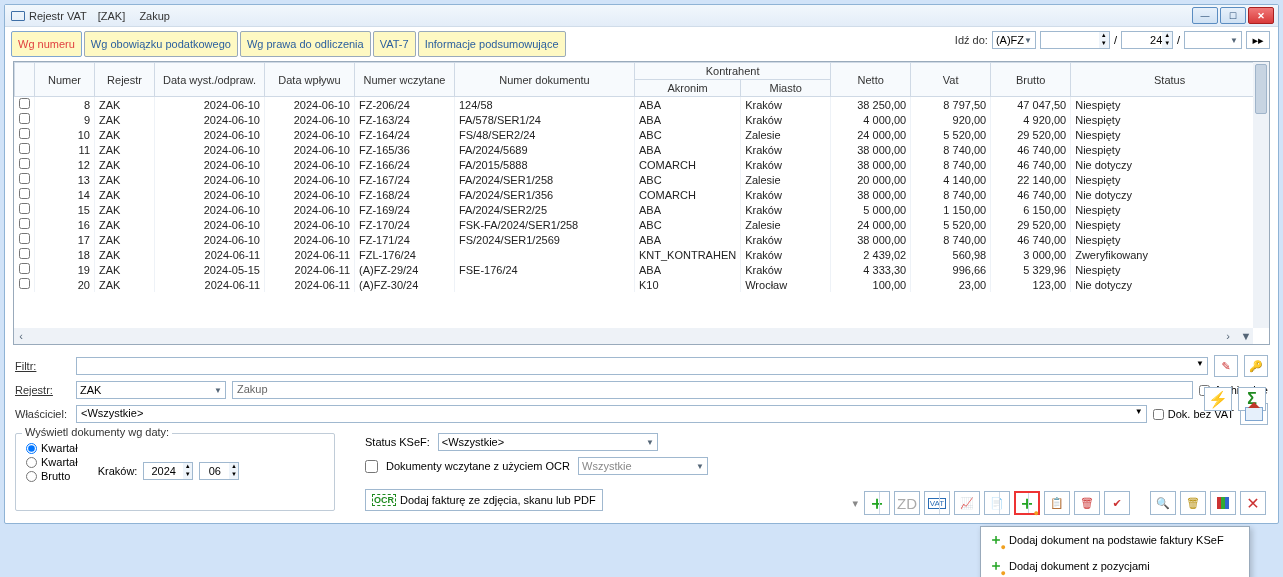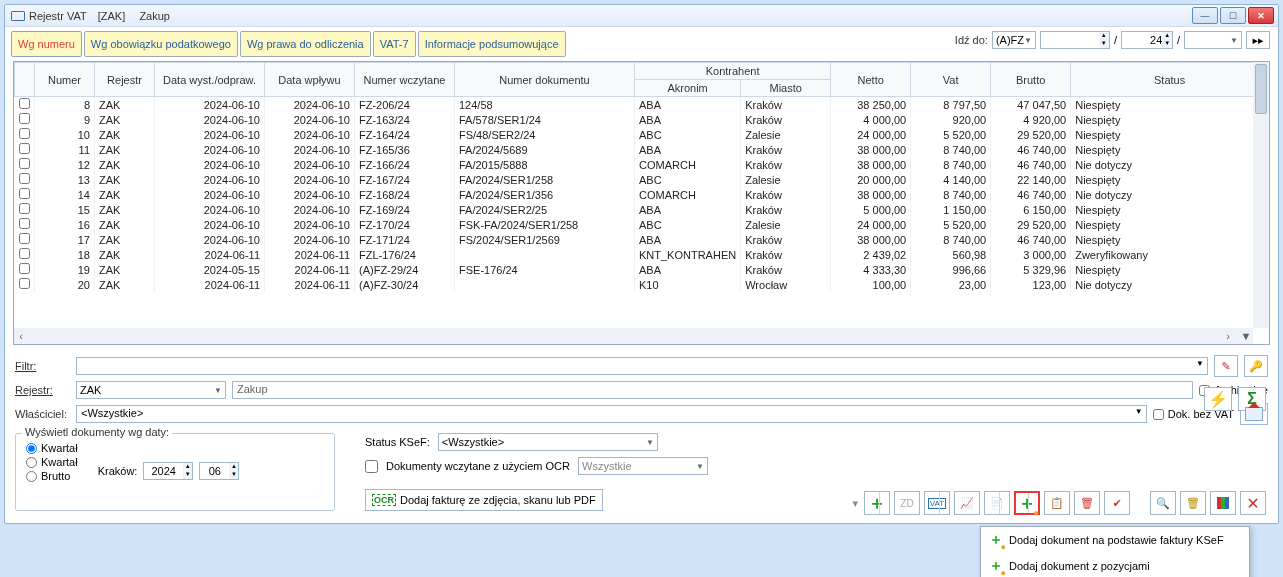--- a/index.html
+++ b/index.html
@@ -472,21 +472,21 @@
       </div>
     </div>
   </div>
 
   <div class="toolbar-bottom">
     <span style="color:#888;margin-right:2px">▾</span>
     <div class="tb dd">
         <span class="plus">＋</span>
       </div>
     <div class="tb">
-        <span style="color:#aaa;font-size:10px">ZD</span>
+        <span style="color:#aaa;font-size:15px">ZD</span>
       </div>
     <div class="tb dd">
         <span class="vat-ico">VAT</span>
       </div>
     <div class="tb">
         <span style="color:#c33">📈</span>
       </div>
     <div class="tb dd">
         <span>📄</span>
       </div>

